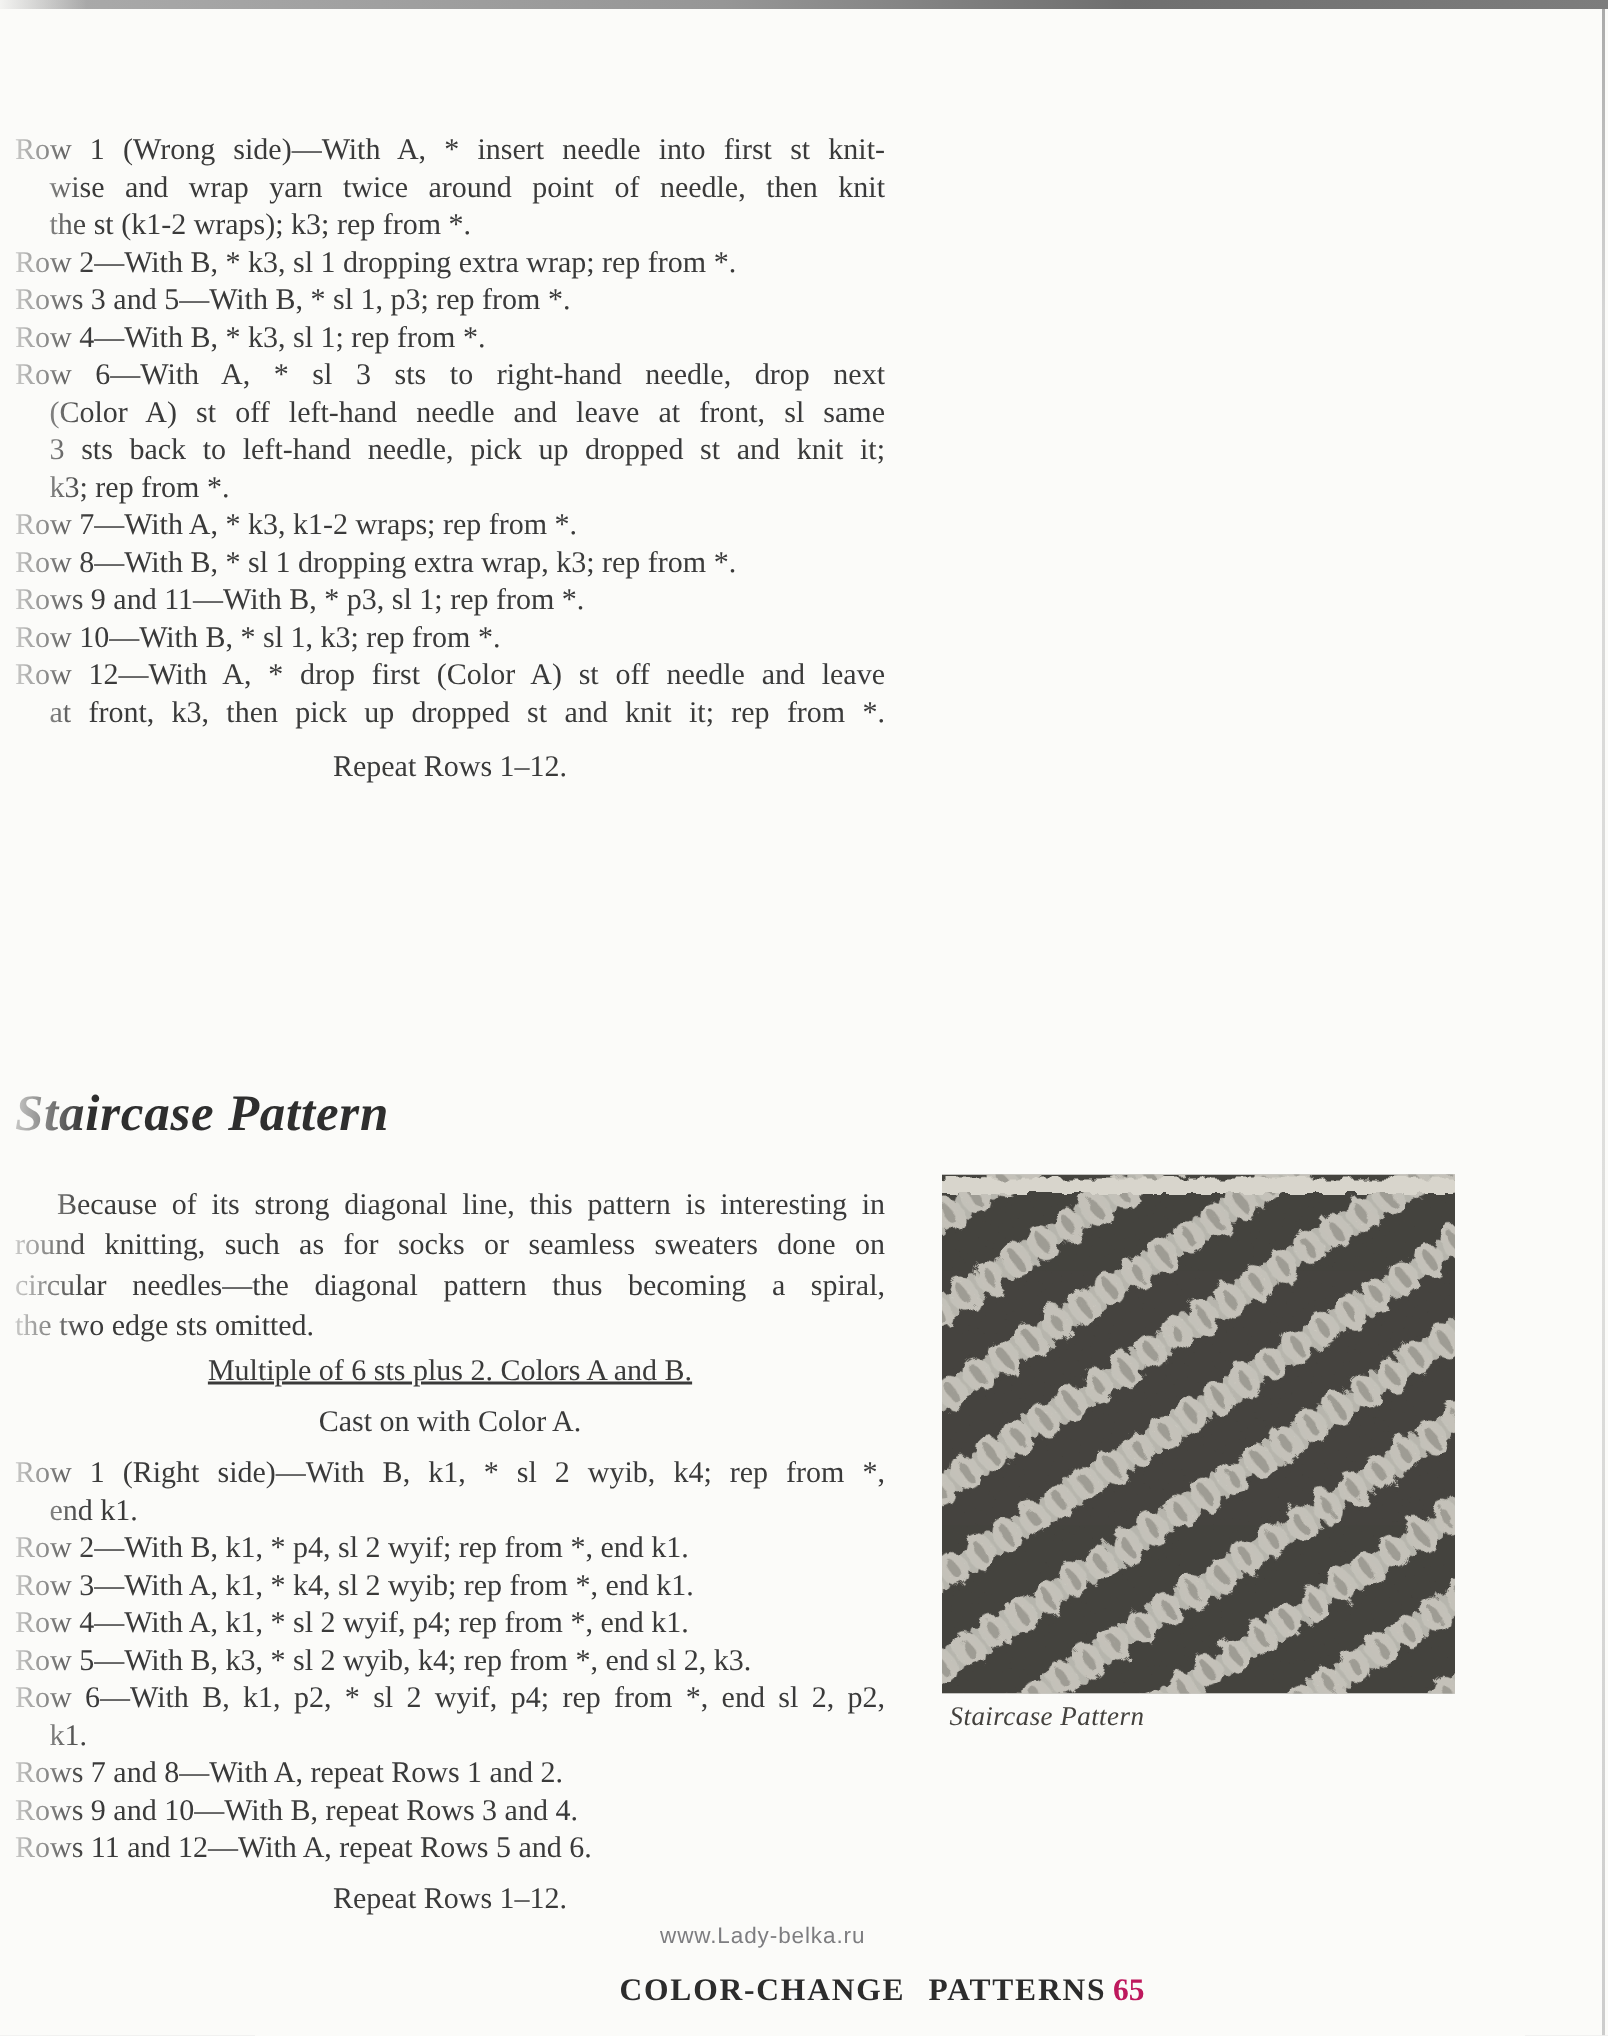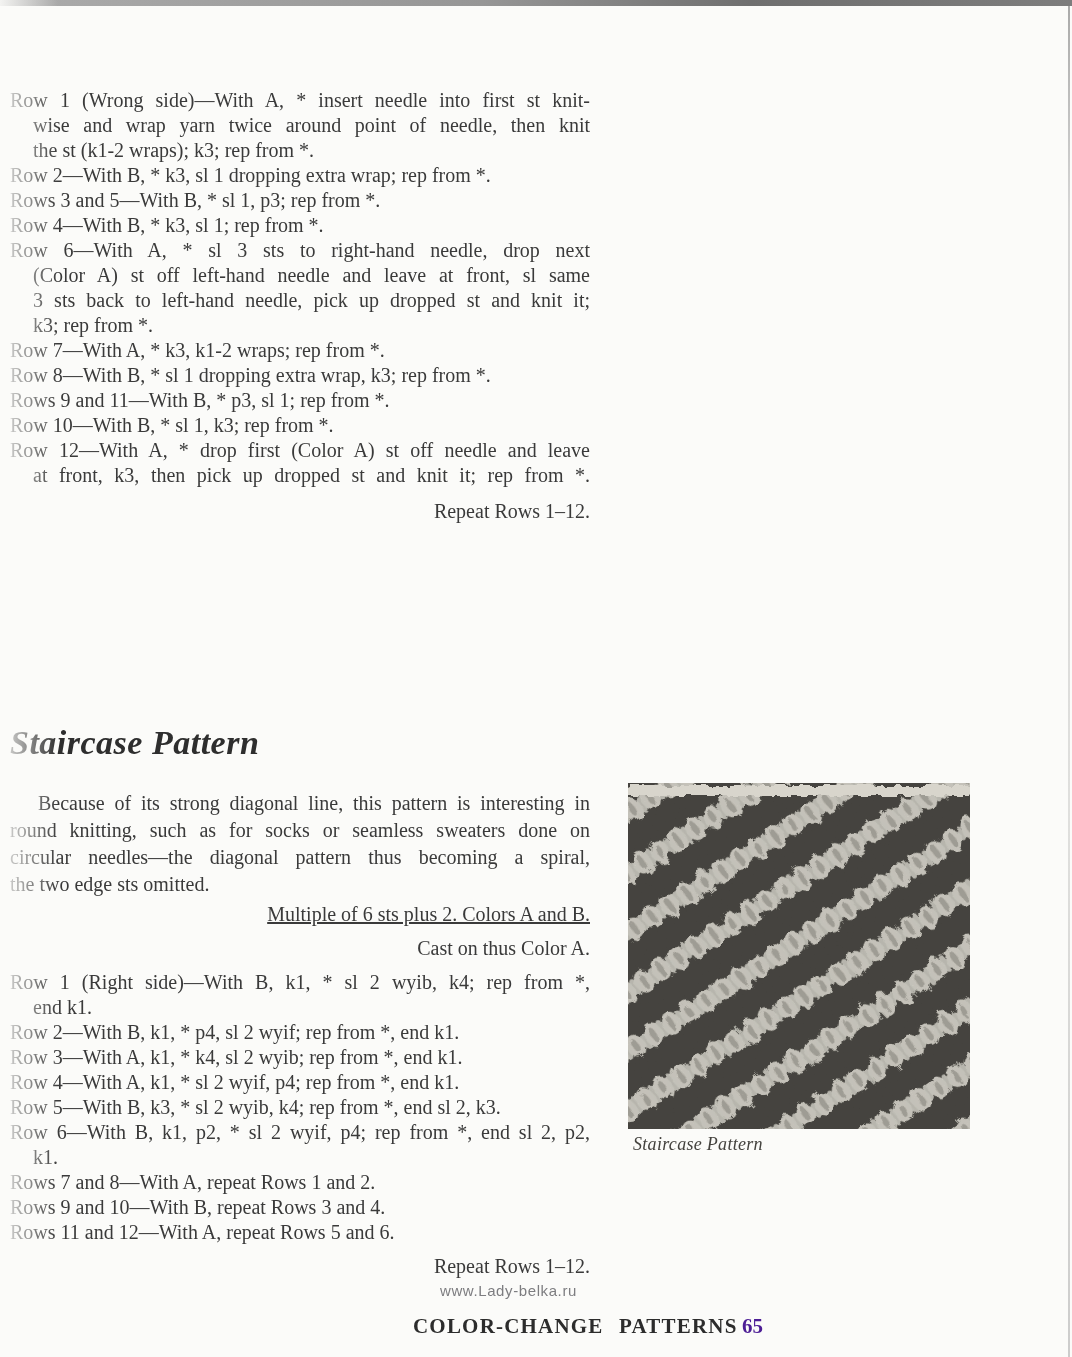--- a/index.html
+++ b/index.html
@@ -14,21 +14,21 @@
   #scan-right-edge { position:absolute; top:6px; right:2px; width:2px; height:1351px;
     background:linear-gradient(to bottom, #8f8f8f 0%, #c9c9c9 15%, #d6d6d4 60%, #bdbdbd 100%); opacity:.75; }
   #scan-left-fade { position:absolute; top:0; left:0; width:58px; height:1357px; pointer-events:none;
     background:linear-gradient(to right, rgba(251,251,249,.9), rgba(251,251,249,0)); }
 
   .col { position:absolute; left:10px; width:580px; }
   .line { font-size:20px; line-height:25px; }
   .j { text-align:justify; text-align-last:justify; }
   .c { padding-left:23px; }
   .c.j { text-align:justify; text-align-last:justify; }
-  .center { text-align:right; }
+  .center { text-align:center; }
   .firstindent { padding-left:28px; }
 
   #top-block   { top:88px; }
   #repeat1     { top:500px; font-size:20px; }
   #section-title { position:absolute; left:10px; top:724px; font-size:34px; font-weight:bold;
                    font-style:italic; color:#2e2e2e; letter-spacing:.5px; }
   #intro       { top:790px; }
   #intro .line { line-height:27px; }
   #multiple-note { top:903px; font-size:20px;text-decoration:underline; }
   #caston-note   { top:937px; font-size:20px; }
@@ -37,21 +37,21 @@
 
   #swatch { position:absolute; left:628px; top:783px; width:342px; height:346px; }
   #photo-caption { position:absolute; left:633px; top:1134px; font-size:18px; font-style:italic;
                    color:#44423e; letter-spacing:.3px; }
 
   #watermark { position:absolute; left:440px; top:1282px; font-family:Liberation Sans, sans-serif;
                font-size:15px; color:#7d7d80; letter-spacing:.6px; }
   #footer { position:absolute; left:0; top:1314px; width:912px; height:24px; }
   #footer-title { position:absolute; left:413px; font-size:21px; font-weight:bold; color:#2c2c2c;
                   letter-spacing:1.2px; word-spacing:9px; }
-  #page-number  { position:absolute; left:742px; font-size:21px; font-weight:bold; color:#4c1d95; }
+  #page-number  { position:absolute; left:742px; font-size:21px; font-weight:bold; color:#be185d; }
 </style>
 </head>
 <body>
 
 <div id="page">
 
   <div id="scan-top-bar"></div>
   <div id="scan-right-edge"></div>
 
   <div id="top-block" class="col">
@@ -78,21 +78,21 @@
   <div id="section-title">Staircase Pattern</div>
 
   <div id="intro" class="col">
     <div class="line j firstindent">Because of its strong diagonal line, this pattern is interesting in</div>
     <div class="line j">round knitting, such as for socks or seamless sweaters done on</div>
     <div class="line j">circular needles—the diagonal pattern thus becoming a spiral,</div>
     <div class="line">the two edge sts omitted.</div>
   </div>
 
   <div id="multiple-note" class="col center">Multiple of 6 sts plus 2. Colors A and B.</div>
-  <div id="caston-note" class="col center">Cast on thus Color A.</div>
+  <div id="caston-note" class="col center">Cast on with Color A.</div>
 
   <div id="rows-block" class="col">
     <div class="line j">Row 1 (Right side)—With B, k1, * sl 2 wyib, k4; rep from *,</div>
     <div class="line c">end k1.</div>
     <div class="line">Row 2—With B, k1, * p4, sl 2 wyif; rep from *, end k1.</div>
     <div class="line">Row 3—With A, k1, * k4, sl 2 wyib; rep from *, end k1.</div>
     <div class="line">Row 4—With A, k1, * sl 2 wyif, p4; rep from *, end k1.</div>
     <div class="line">Row 5—With B, k3, * sl 2 wyib, k4; rep from *, end sl 2, k3.</div>
     <div class="line j">Row 6—With B, k1, p2, * sl 2 wyif, p4; rep from *, end sl 2, p2,</div>
     <div class="line c">k1.</div>

